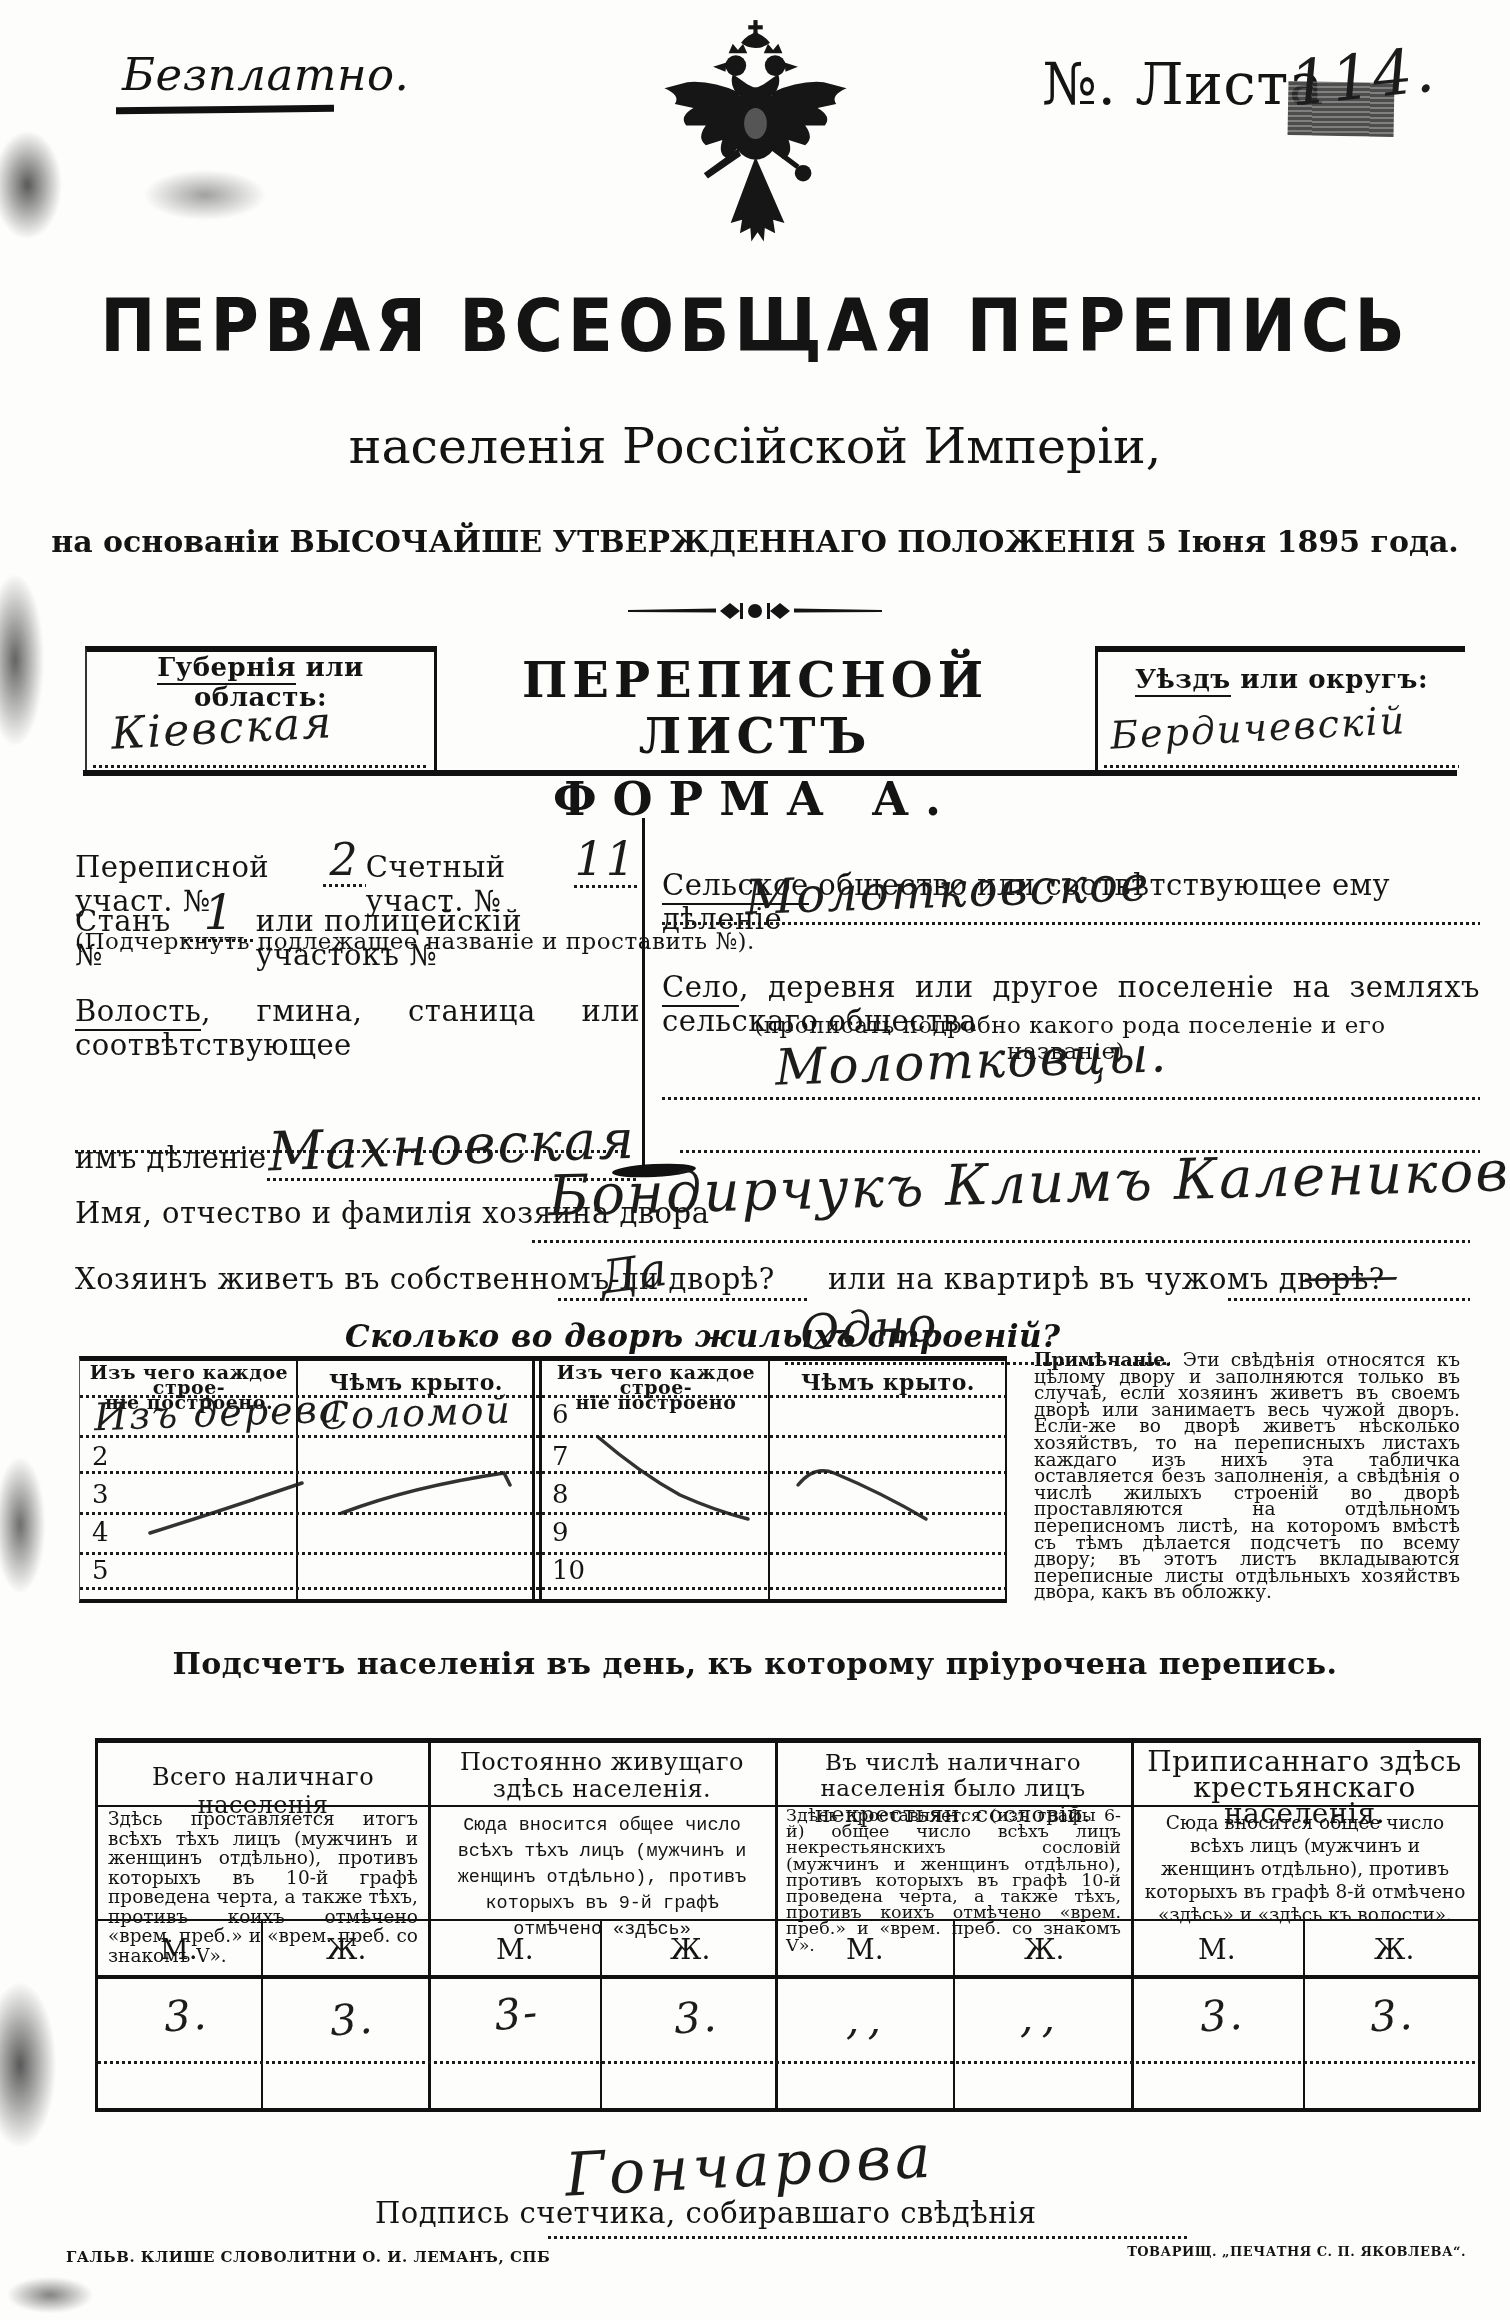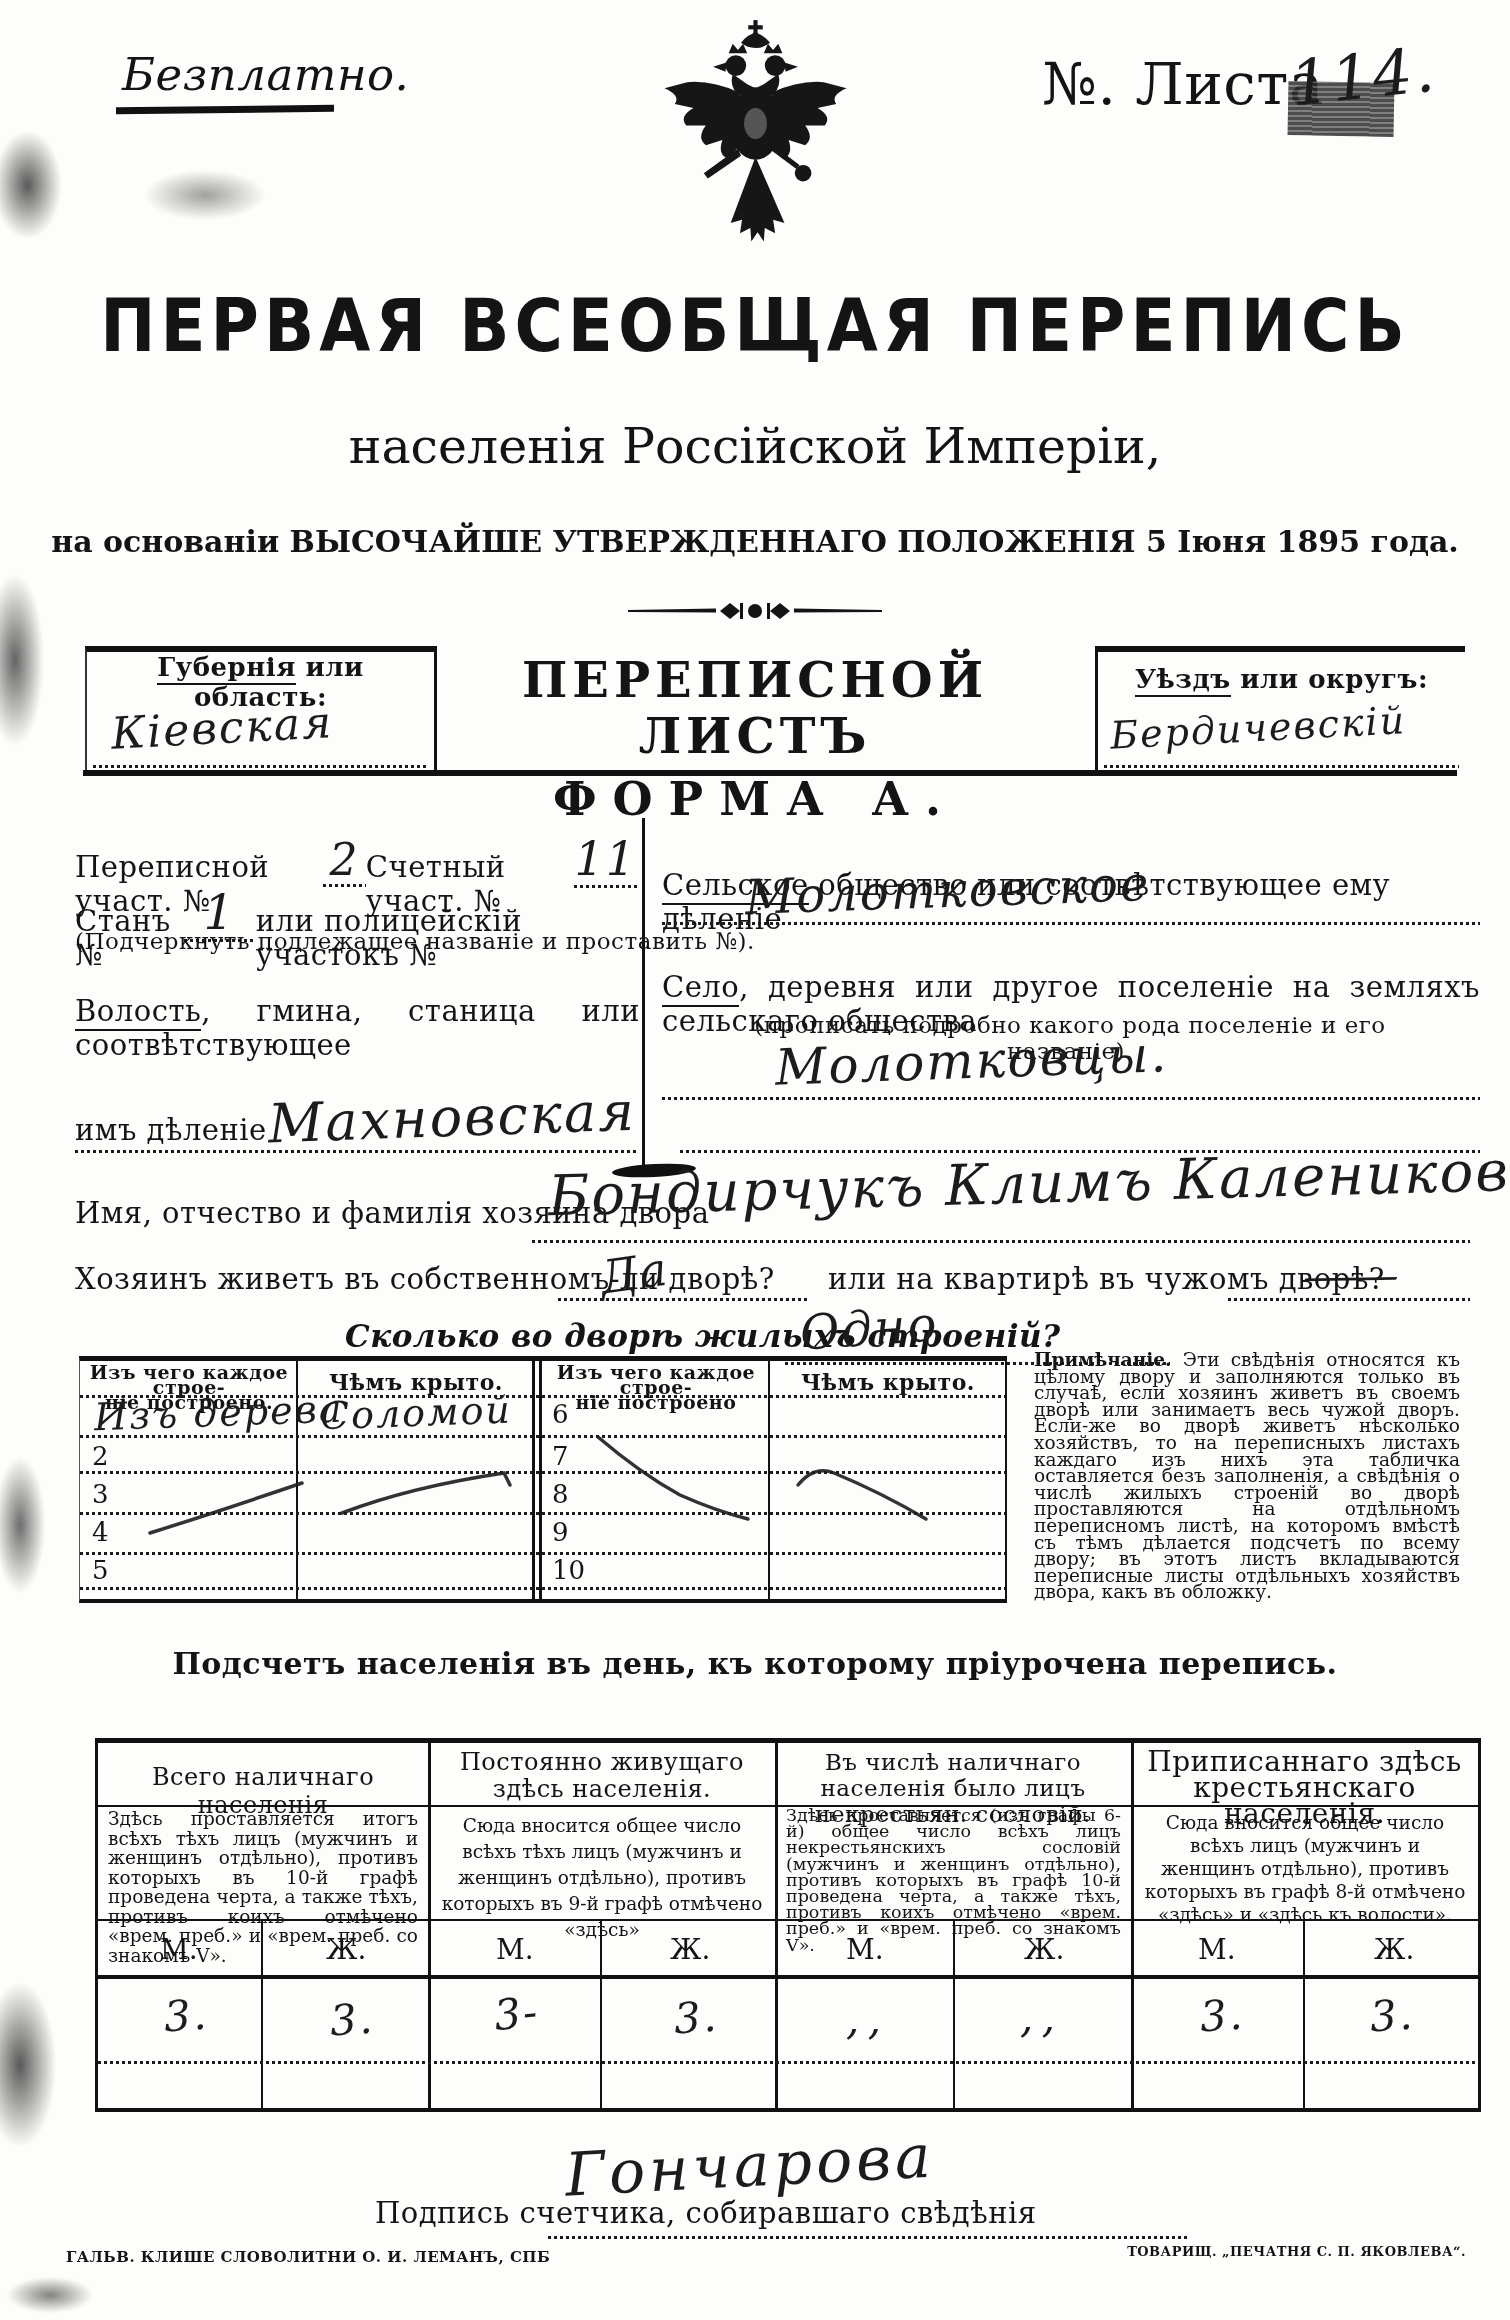--- a/index.html
+++ b/index.html
@@ -131,21 +131,21 @@
     <span>или полицейскій участокъ №</span>
     <span class="fill"></span>
   </div>
 
   <div class="abs print" style="left:75px;top:928px;font-size:23px;">(Подчеркнуть подлежащее названіе и проставить №).</div>
 
   <div class="abs print just" style="left:75px;top:994px;width:565px;font-size:29px;">
     <span class="u">Волость</span><span>, гмина, станица или соотвѣтствующее</span>
   </div>
 
-  <div class="abs row print" style="left:75px;top:1090px;width:562px;font-size:29px;">
+  <div class="abs row print" style="left:75px;top:1118px;width:562px;font-size:29px;">
     <span>имъ дѣленіе</span>
     <span class="hwslot" style="flex:1;"><span class="hw" style="font-size:54px;top:-4px;transform:rotate(-2deg);">Махновская</span></span>
   </div>
 
   <div class="abs row print" style="left:662px;top:868px;width:818px;font-size:29px;">
     <span><span class="u">Сельское</span><span> общество или соотвѣтствующее ему дѣленіе</span></span>
     <span class="fill"></span>
   </div>
   <div class="abs hw" style="left:745px;top:862px;font-size:48px;transform:rotate(-2deg);">Молотковское</div>
   <div class="abs dotline" style="left:662px;top:922px;width:818px;"></div>
@@ -242,21 +242,21 @@
     <div class="abs solidline" style="left:0;top:176px;width:1380px;height:2px;"></div>
     <div class="abs solidline" style="left:0;top:232px;width:1380px;height:4px;"></div>
     <div class="abs dotline" style="left:0;top:318px;width:1380px;"></div>
 
     <div class="abs print" style="left:6px;top:20px;width:318px;text-align:center;font-size:24px;">Всего наличнаго населенія</div>
     <div class="abs print" style="left:336px;top:6px;width:336px;text-align:center;font-size:24px;line-height:27px;">Постоянно живущаго здѣсь населенія.</div>
     <div class="abs print" style="left:683px;top:6px;width:344px;text-align:center;font-size:23px;line-height:26px;">Въ числѣ наличнаго населенія было лицъ некрестьян. сословій.</div>
     <div class="abs print" style="left:1039px;top:6px;width:335px;text-align:center;font-size:28px;line-height:26px;">Приписаннаго здѣсь крестьянскаго населенія.</div>
 
     <div class="abs desc just" style="left:10px;top:66px;width:310px;">Здѣсь проставляется итогъ всѣхъ тѣхъ лицъ (мужчинъ и женщинъ отдѣльно), противъ которыхъ въ 10-й графѣ проведена черта, а также тѣхъ, противъ коихъ отмѣчено «врем. преб.» и «врем. преб. со знакомъ V».</div>
-    <div class="abs desc" style="left:342px;top:70px;width:324px;text-align:center;line-height:26px;">Сюда вносится общее число всѣхъ тѣхъ лицъ (мужчинъ и женщинъ отдѣльно), противъ которыхъ въ 9-й графѣ отмѣчено «здѣсь»</div>
+    <div class="abs desc" style="left:342px;top:70px;width:324px;text-align:center;line-height:26px;font-family:Liberation Mono, monospace;">Сюда вносится общее число всѣхъ тѣхъ лицъ (мужчинъ и женщинъ отдѣльно), противъ которыхъ въ 9-й графѣ отмѣчено «здѣсь»</div>
     <div class="abs just" style="left:688px;top:64px;width:335px;font-size:17.5px;line-height:16.2px;">Здѣсь проставляется (изъ графы 6-й) общее число всѣхъ лицъ некрестьянскихъ сословій (мужчинъ и женщинъ отдѣльно), противъ которыхъ въ графѣ 10-й проведена черта, а также тѣхъ, противъ коихъ отмѣчено «врем. преб.» и «врем. преб. со знакомъ V».</div>
     <div class="abs desc" style="left:1044px;top:68px;width:326px;text-align:center;line-height:23px;">Сюда вносится общее число всѣхъ лицъ (мужчинъ и женщинъ отдѣльно), противъ которыхъ въ графѣ 8-й отмѣчено «здѣсь» и «здѣсь къ волости».</div>
 
     <div class="abs mzh" style="left:62px;top:190px;">М.</div>
     <div class="abs mzh" style="left:228px;top:190px;">Ж.</div>
     <div class="abs mzh" style="left:398px;top:190px;">М.</div>
     <div class="abs mzh" style="left:572px;top:190px;">Ж.</div>
     <div class="abs mzh" style="left:748px;top:190px;">М.</div>
     <div class="abs mzh" style="left:926px;top:190px;">Ж.</div>
     <div class="abs mzh" style="left:1100px;top:190px;">М.</div>

